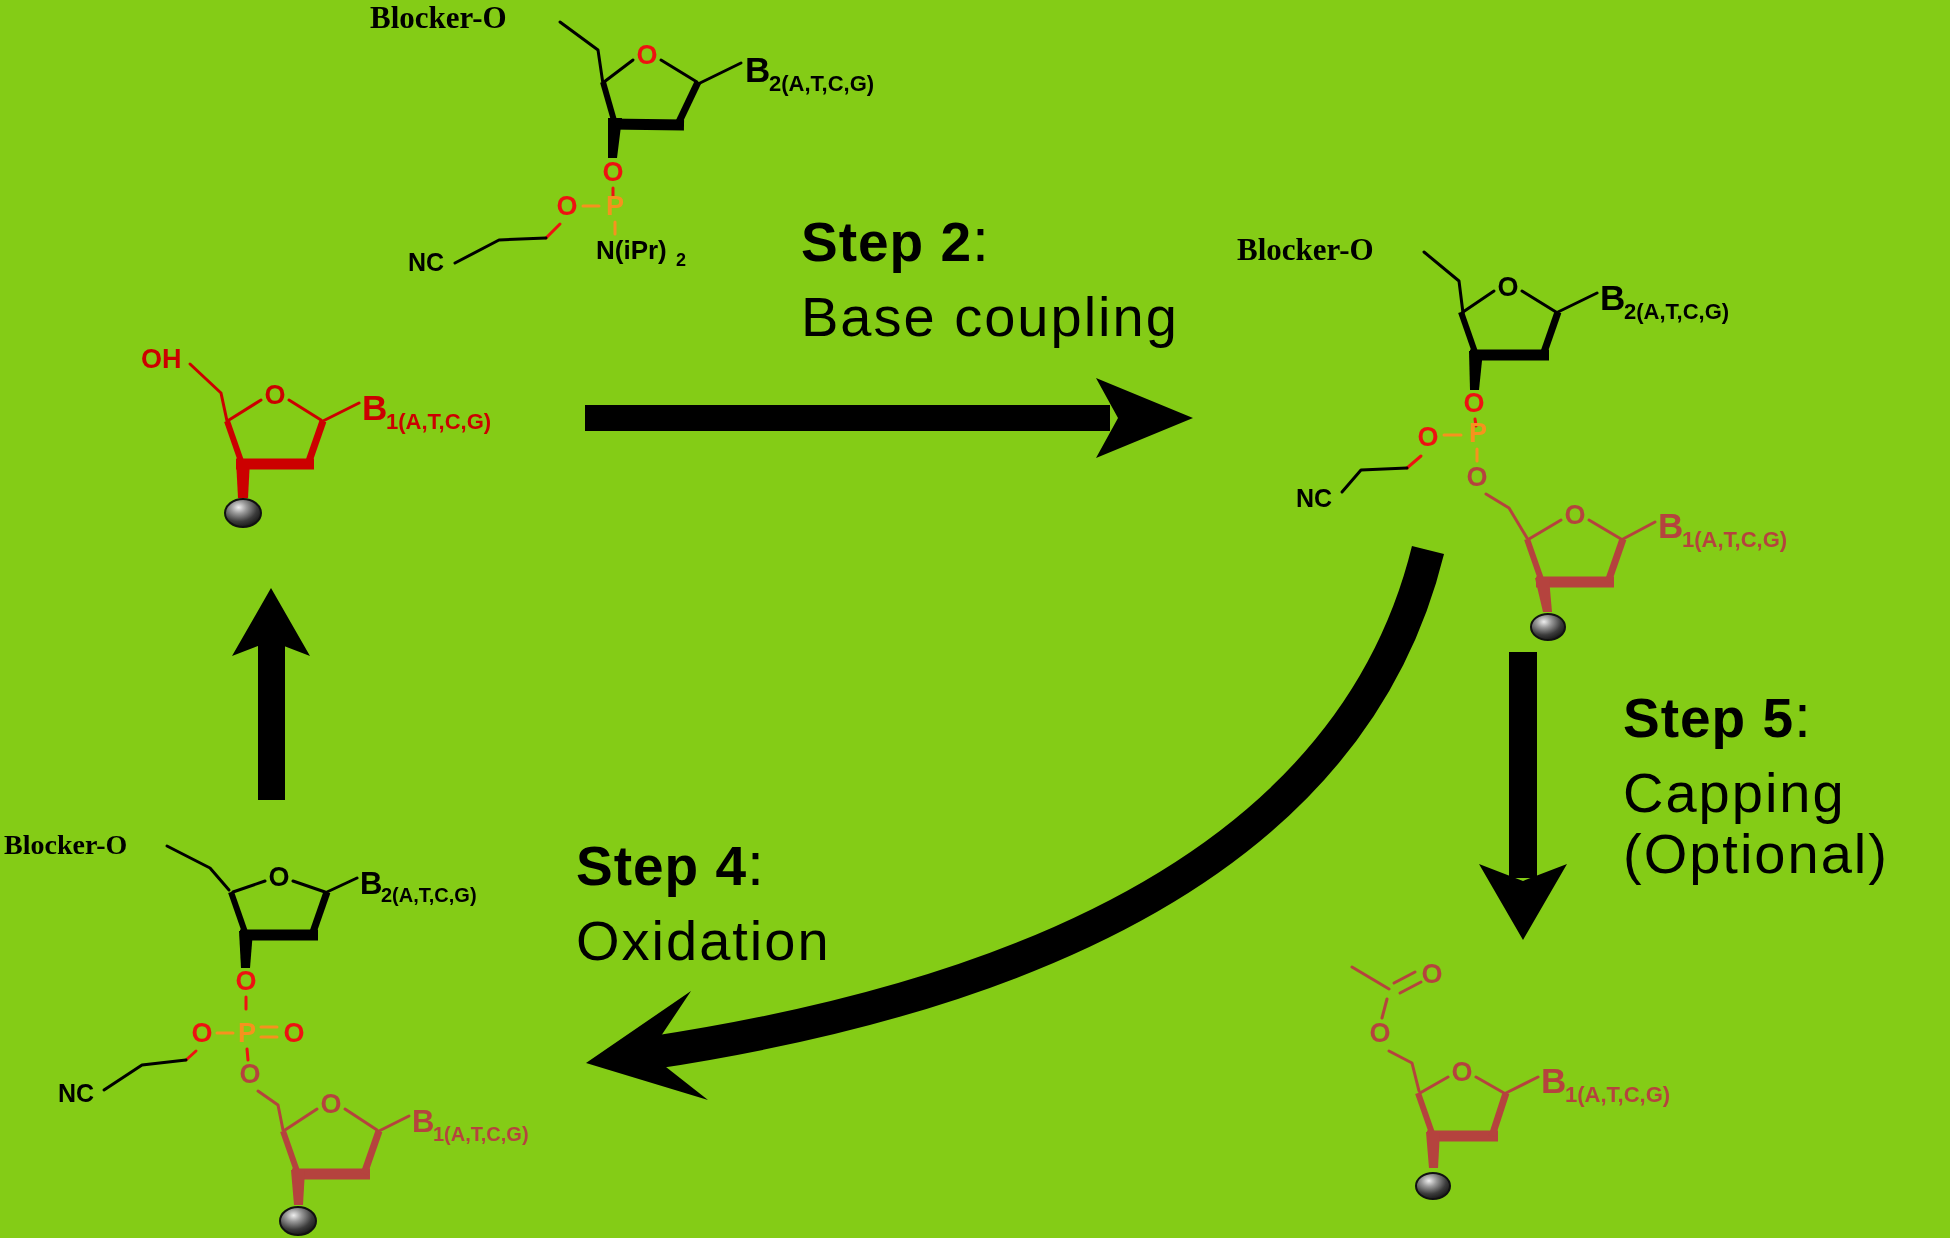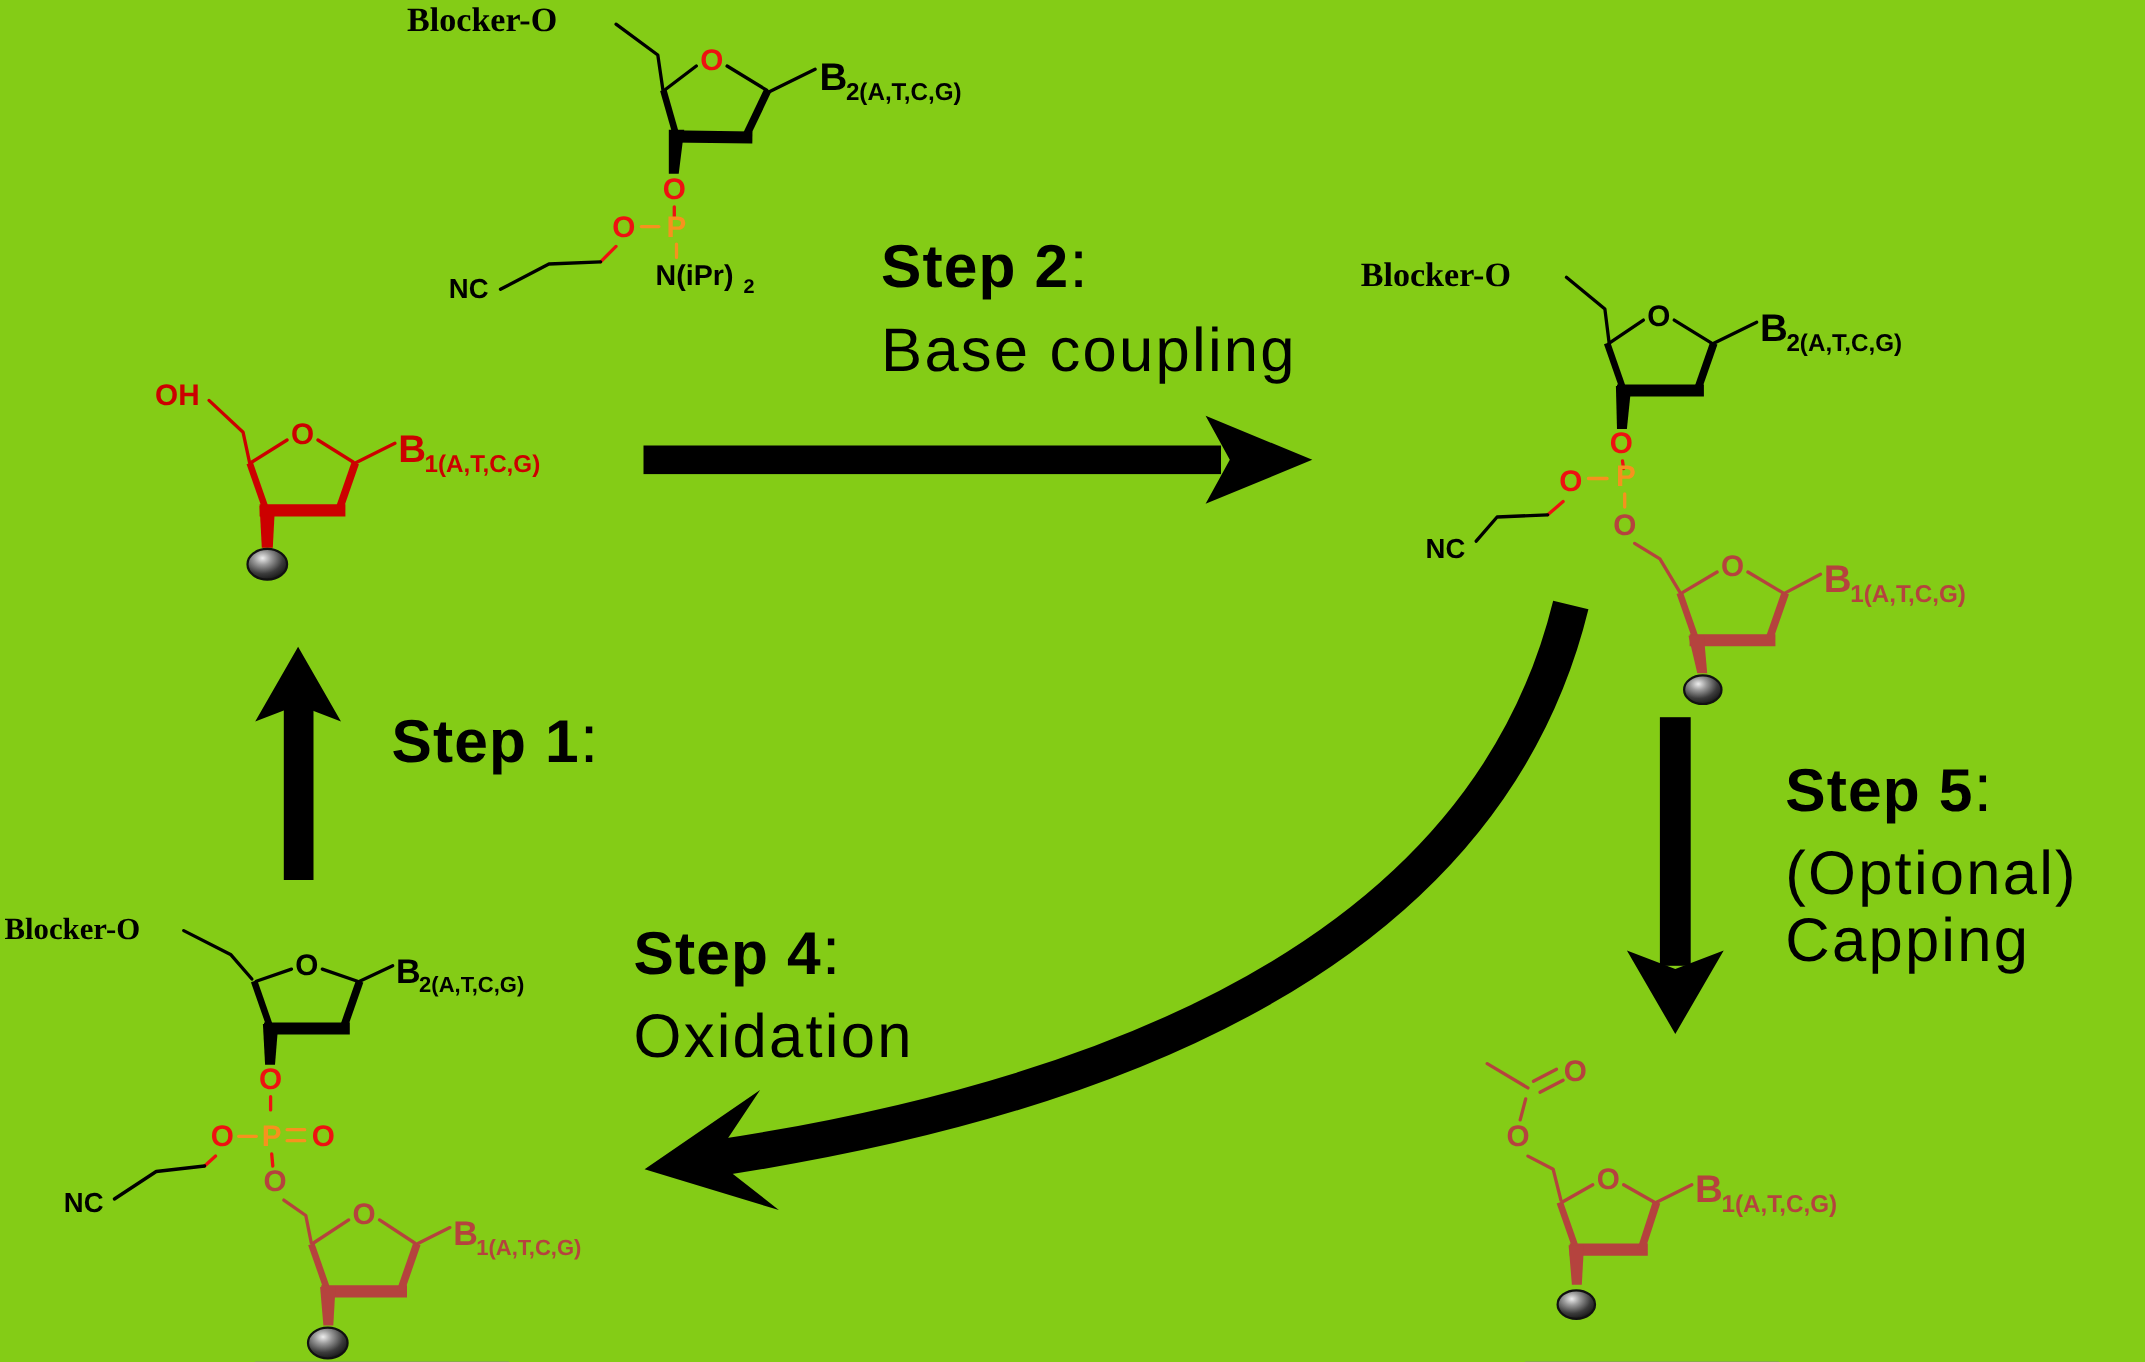--- a/index.html
+++ b/index.html
@@ -193,32 +193,31 @@
     <polygon class="arrow" points="1523,940 1479,864 1523,881 1567,864"></polygon>
   </g>
 
   <g>
     <path class="curve" d="M1428 550 Q1330 950 650 1053"></path>
     <polygon class="arrow" points="586,1063 691,991 661,1036 666,1067 708,1100"></polygon>
   </g>
 </svg>
 
 <div class="step step1">
-  <div><span class="lbl">Step 1</span><span class="colon">:</span></div>
 </div>
 
 <div class="step step2">
   <div><span class="lbl">Step 2</span><span class="colon">:</span></div>
   <div class="desc">Base coupling</div>
 </div>
 
 <div class="step step3">
   <div><span class="lbl">Step 5</span><span class="colon">:</span></div>
+  <div class="desc">Capping</div>
   <div class="desc">(Optional)</div>
-  <div class="desc">Capping</div>
 </div>
 
 <div class="step step4">
   <div><span class="lbl">Step 4</span><span class="colon">:</span></div>
   <div class="desc">Oxidation</div>
 </div>
 
 </div>
 
 </body></html>

